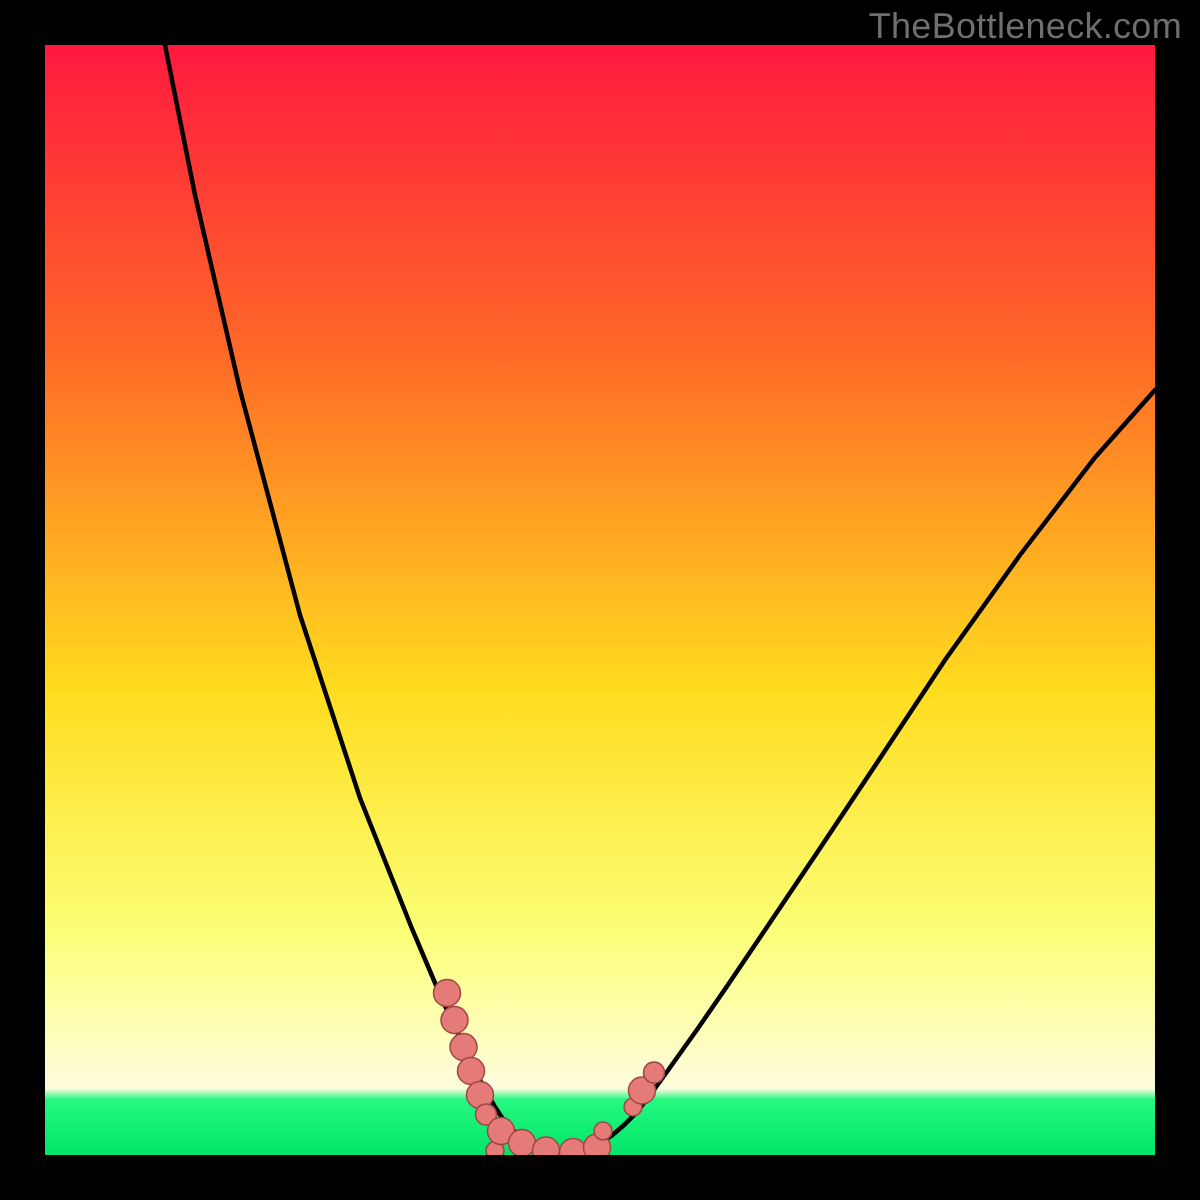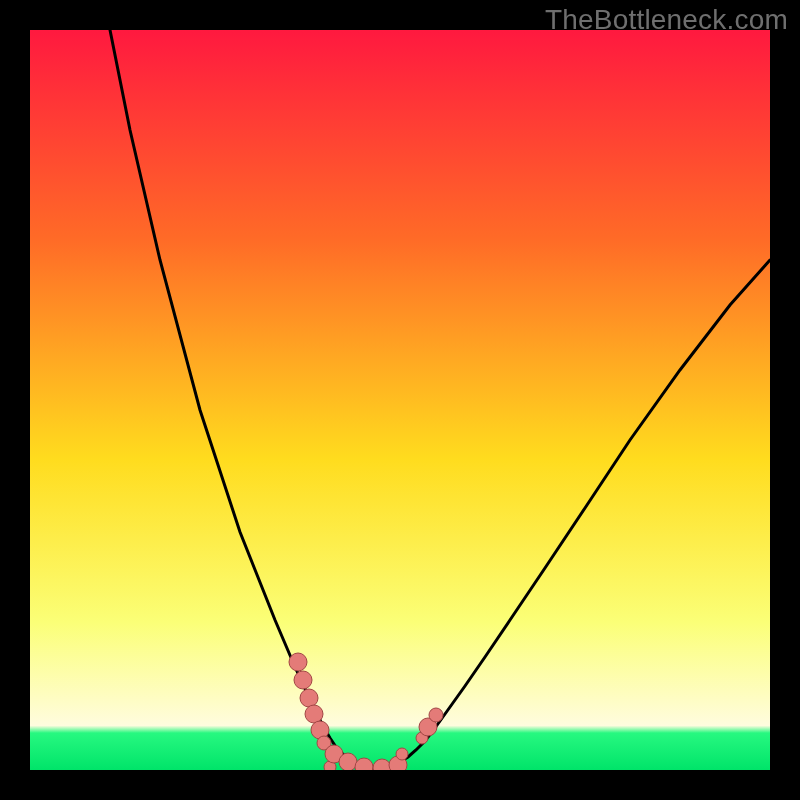--- a/index.html
+++ b/index.html
@@ -24,21 +24,21 @@
     left: 30px;
     top: 30px;
     width: 740px;
     height: 740px;
   }
   .watermark {
     position: absolute;
     top: 4px;
     right: 12px;
     color: #6f6f6f;
-    font-size: 28px;
+    font-size: 24px;
     font-weight: 500;
     letter-spacing: 0.2px;
     user-select: none;
   }
   svg { display: block; }
 </style>
 </head>
 <body>
 
 <div class="frame">

